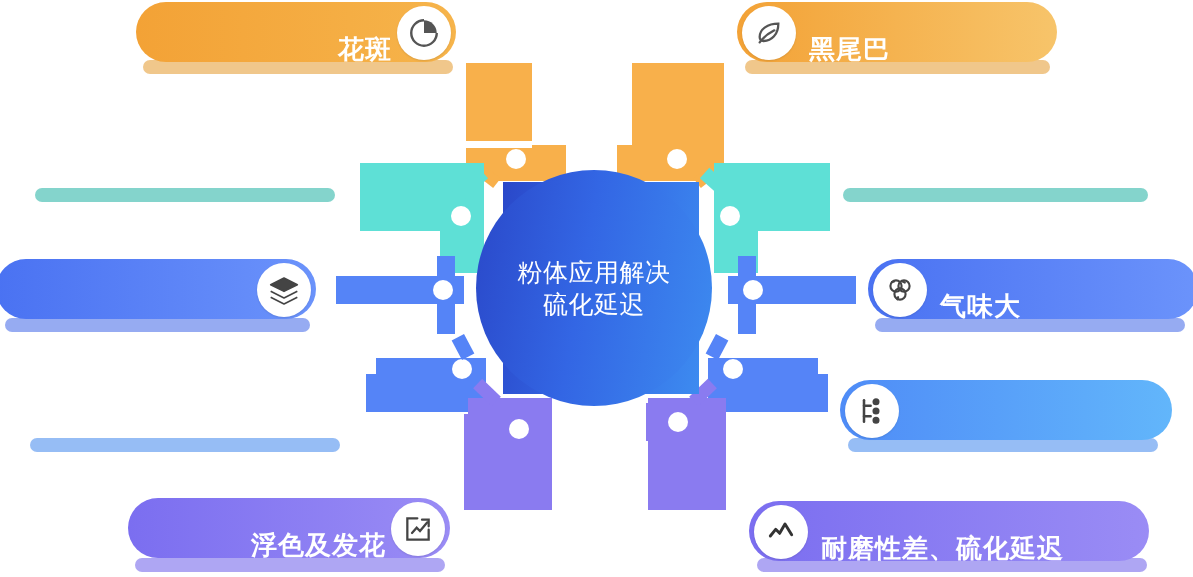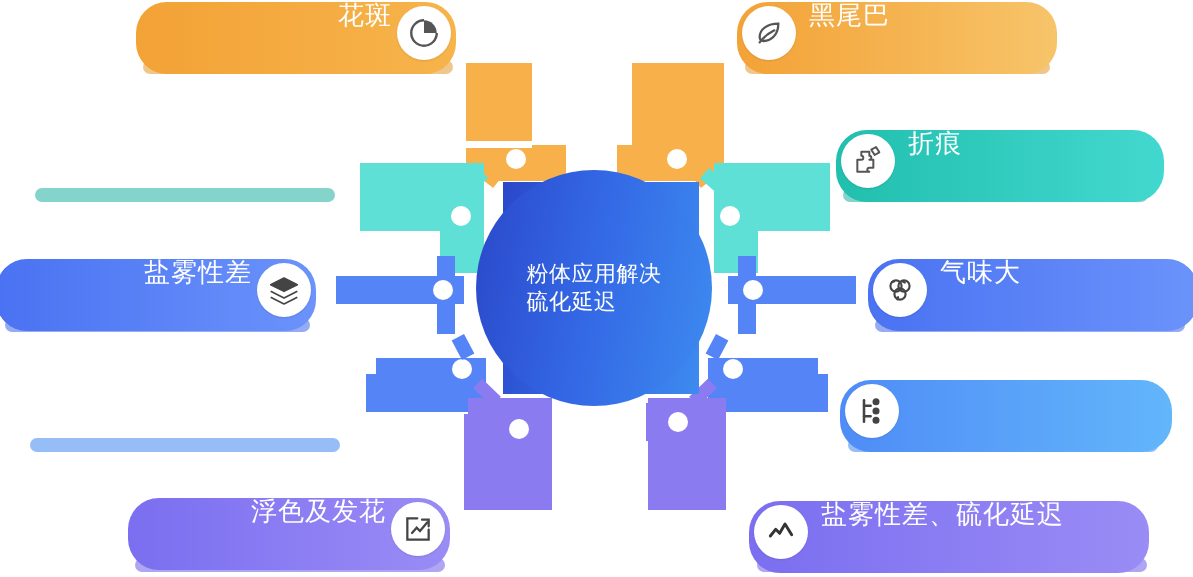--- a/index.html
+++ b/index.html
@@ -11,26 +11,27 @@
 
   
   .conn{position:absolute;}
   .conn .bar{position:absolute;}
   .conn .dot{position:absolute;width:20px;height:20px;border-radius:50%;background:#ffffff;}
   .conn .tick{position:absolute;}
 
   
   .pill{
     position:absolute;
-    height:72px;
+    height:60px;
     border-radius:31px;
     display:flex;
-    align-items:flex-start;
+    align-items:flex-end;
     box-sizing:border-box;
     color:#ffffff;
+    font-weight:bold;
   }
   .pill .label{
     font-size:26px;
     line-height:1;
     white-space:nowrap;
     letter-spacing:1px;
   }
   .pill.right-icon{justify-content:flex-end;padding-right:64px;}
   .pill.left-icon{justify-content:flex-start;padding-left:72px;}
   .badge{
@@ -50,21 +51,21 @@
   .center-square{
     position:absolute;left:503px;top:182px;width:196px;height:212px;
     background:linear-gradient(100deg,#2a48c9 0%,#3366e4 45%,#3d8bf0 100%);
   }
   .center-circle{
     position:absolute;left:476px;top:170px;width:236px;height:236px;border-radius:50%;
     background:linear-gradient(100deg,#2a48c9 0%,#3366e4 45%,#3d8bf0 100%);
     display:flex;align-items:center;justify-content:center;
   }
   .center-text{
-    color:#ffffff;font-size:22px;line-height:1.28;letter-spacing:.5px;
+    color:#ffffff;font-size:25px;line-height:1.28;text-align:center;letter-spacing:.5px;
   }
 </style>
 </head>
 <body>
 
 <div class="stage">
 
   <div class="conn">
     <div class="bar" style="left:466px;top:63px;width:66px;height:108px;background:#f8b04b;"></div>
     <div class="bar" style="left:466px;top:145px;width:100px;height:36px;background:#f8b04b;"></div>
@@ -150,21 +151,20 @@
         <path d="M12 3a9 9 0 1 0 9 9"></path>
           <path d="M12 3v9h9a9 9 0 0 0-9-9z" fill="#555" stroke="none"></path>
       </svg>
     </span>
   </div>
 
   <div class="pill-shadow" style="left:35px;top:188px;width:300px;height:14px;background:#1fb0a2;"></div>
 
   <div class="pill-shadow" style="left:5px;top:318px;width:305px;height:14px;background:#3f66e8;"></div>
   <div class="pill right-icon" style="left:-4px;top:259px;width:320px;background:linear-gradient(90deg,#4a72f2 0%,#6b93fb 100%);">
-    <span class="label">盐雾性差</span>
     <span class="badge" style="right:5px;">
       <svg width="32" height="32" viewBox="0 0 24 24" fill="#444" stroke="#444" stroke-width="1.2" stroke-linejoin="round">
         <path d="M12 3 2 8l10 5 10-5-10-5z"></path>
         <path d="M2 13l10 5 10-5" fill="none"></path>
         <path d="M2 17.5l10 5 10-5" fill="none"></path>
       </svg>
     </span>
   </div>
 
   <div class="pill-shadow" style="left:30px;top:438px;width:310px;height:14px;background:#3f86ec;"></div>
@@ -186,29 +186,20 @@
     <span class="badge" style="left:5px;">
       <svg width="32" height="32" viewBox="0 0 24 24" fill="none" stroke="#555" stroke-width="1.7" stroke-linecap="round">
         <path d="M19 5c0 8-5 13-11 13-2 0-3-1-3-3 0-6 6-10 14-10z"></path>
         <path d="M5 19c3-4 7-7 11-9"></path>
       </svg>
     </span>
     <span class="label">黑尾巴</span>
   </div>
 
   <div class="pill-shadow" style="left:843px;top:188px;width:305px;height:14px;background:#1fb0a2;"></div>
-  <div class="pill left-icon" style="left:836px;top:130px;width:328px;background:linear-gradient(90deg,#21bfae 0%,#43d8cf 100%);">
-    <span class="badge" style="left:5px;">
-      <svg width="32" height="32" viewBox="0 0 24 24" fill="none" stroke="#555" stroke-width="1.5" stroke-linejoin="round">
-        <path d="M4 11h3a1.5 1.5 0 1 0 0-3V5h6v3a1.5 1.5 0 1 1 0 3h3v6h-3a1.5 1.5 0 1 0 0 3H4v-9z"></path>
-        <path d="M14.5 3.5l3.5-2 2.5 4-3.5 2z"></path>
-      </svg>
-    </span>
-    <span class="label">折痕</span>
-  </div>
 
   <div class="pill-shadow" style="left:875px;top:318px;width:310px;height:14px;background:#3f66e8;"></div>
   <div class="pill left-icon" style="left:868px;top:259px;width:330px;background:linear-gradient(90deg,#4a72f2 0%,#6b93fb 100%);">
     <span class="badge" style="left:5px;">
       <svg width="32" height="32" viewBox="0 0 24 24" fill="none" stroke="#444" stroke-width="1.6">
         <circle cx="9" cy="9" r="4.2"></circle>
           <circle cx="15" cy="9" r="4.2"></circle>
           <circle cx="12" cy="15" r="4.2"></circle>
         <path d="M6 6l1.6-.4M14 5.6l1.6.8M10 19l.6-1.6" stroke-linecap="round"></path>
       </svg>
@@ -229,16 +220,16 @@
     </span>
   </div>
 
   <div class="pill-shadow" style="left:757px;top:558px;width:390px;height:14px;background:#6c5de9;"></div>
   <div class="pill left-icon" style="left:749px;top:501px;width:400px;background:linear-gradient(90deg,#7b6ef0 0%,#9a8cf5 100%);">
     <span class="badge" style="left:5px;">
       <svg width="32" height="32" viewBox="0 0 24 24" fill="none" stroke="#333" stroke-width="2.2" stroke-linecap="round" stroke-linejoin="round">
         <path d="M4 15l4-5 3 3 4-7 5 8"></path>
       </svg>
     </span>
-    <span class="label">盐雾性差、硫化延迟</span>
+    <span class="label">耐磨性差、硫化延迟</span>
   </div>
 
 </div>
 
 </body></html>

